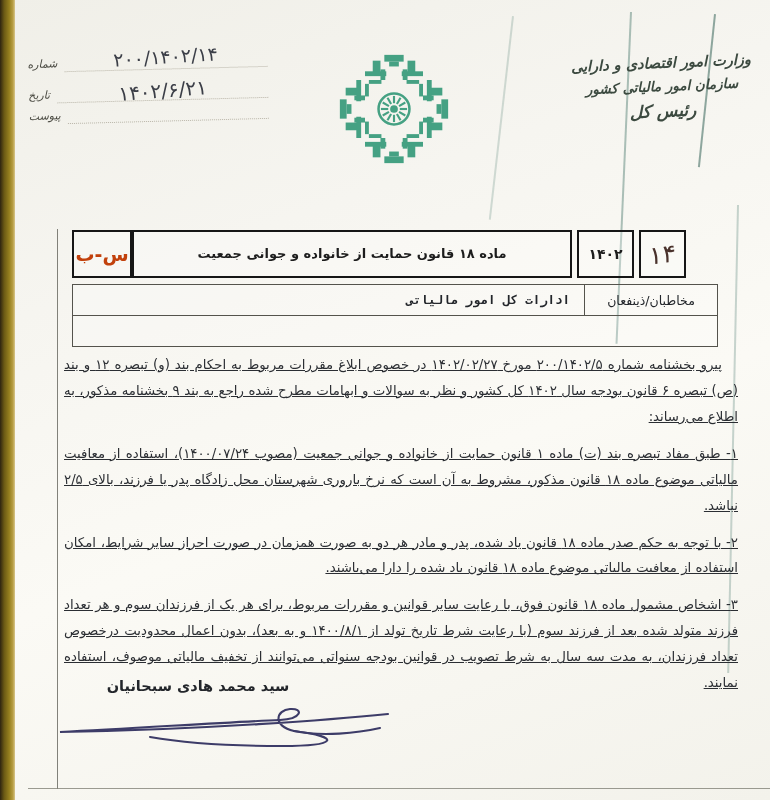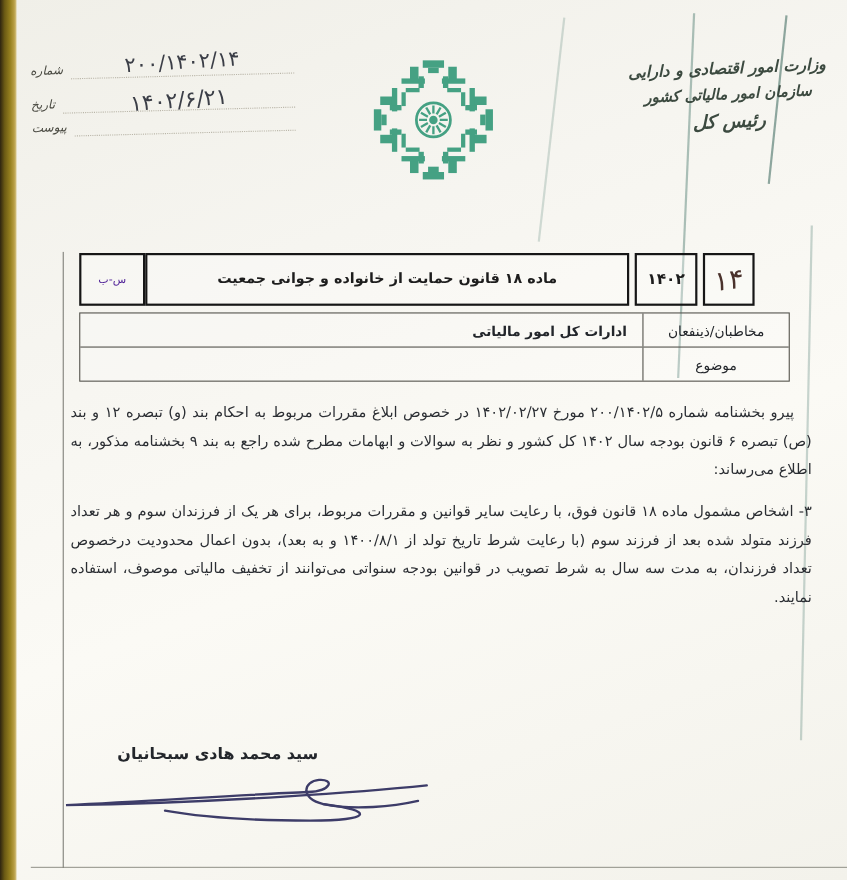--- a/index.html
+++ b/index.html
@@ -40,35 +40,35 @@
   .lh3{font-size:17px;font-weight:700;font-style:italic;margin-top:7px;}
 
   
   .table1{position:absolute;left:72px;top:230px;width:614px;height:48px;display:flex;direction:rtl;}
   .t1cell{border:2.5px solid #161616;display:flex;align-items:center;justify-content:center;
     box-sizing:border-box;background:rgba(255,255,255,.25);}
   .t1-num{width:47px;margin-left:5px;}
   .t1-num span{font-size:25px;color:#4a322c;font-weight:500;transform:rotate(-7deg) skewX(-7deg);}
   .t1-year{width:57px;margin-left:5px;font-size:14px;font-weight:bold;color:#1d1d1d;}
   .t1-title{flex:1;flex-direction:column;line-height:1.55;font-size:13px;font-weight:bold;color:#1d1d1d;text-align:center;}
-  .t1-class{width:60px;font-size:10px;font-weight:normal;color:#4c1d95;}
+  .t1-class{width:60px;font-size:19px;font-weight:bold;color:#c2410c;}
 
   
   .table2{position:absolute;left:72px;top:284px;width:646px;border:1.4px solid #54534c;
     box-sizing:border-box;direction:rtl;background:rgba(255,255,255,.2);}
   .m-row{display:flex;direction:rtl;align-items:center;min-height:30px;}
   .m-row.first{border-bottom:1.4px solid #54534c;}
   .m-label{width:132px;border-left:1.4px solid #54534c;align-self:stretch;display:flex;
     align-items:center;justify-content:center;font-size:12.5px;font-weight:normal;color:#23262b;}
-  .m-value{flex:1;font-size:12.4px;font-weight:bold;color:#23262b;padding:3px 14px 3px 8px;text-align:right;}
+  .m-value{flex:1;font-size:12.4px;font-weight:bold;color:#23262b;padding:3px 14px 3px 8px;text-align:right;font-family:Liberation Mono, monospace;}
 
   
   .body-text{position:absolute;left:64px;top:351px;width:674px;direction:rtl;
     font-size:13.3px;line-height:1.95;color:#2b2e33;text-align:justify;}
-  .body-text p{margin:12px 0 11px 0;}
+  .body-text p{margin:1px 0 11px 0;text-decoration:underline;}
   .body-text p.intro{text-indent:16px;}
 
   
   .sig-name{position:absolute;left:92px;top:678px;width:212px;text-align:center;
     font-size:14.5px;font-weight:bold;color:#23262b;direction:rtl;}
   .sig-stroke{position:absolute;left:50px;top:700px;}
 </style>
 </head>
 <body>
 
@@ -149,26 +149,27 @@
   </div>
   <div class="t1cell t1-class">س-ب</div>
 </div>
 
 <div class="table2">
   <div class="m-row first">
     <div class="m-label">مخاطبان/ذینفعان</div>
     <div class="m-value">ادارات کل امور مالیاتی</div>
   </div>
   <div class="m-row">
-    <div class="m-label">موضوع</div>
   </div>
 </div>
 
 <div class="body-text">
   <p class="intro">پیرو بخشنامه شماره ۲۰۰/۱۴۰۲/۵ مورخ ۱۴۰۲/۰۲/۲۷ در خصوص ابلاغ مقررات مربوط به احکام بند (و) تبصره ۱۲ و بند (ص) تبصره ۶ قانون بودجه سال ۱۴۰۲ کل کشور و نظر به سوالات و ابهامات مطرح شده راجع به بند ۹ بخشنامه مذکور، به اطلاع می‌رساند:</p>
+  <p>۱- طبق مفاد تبصره بند (ت) ماده ۱ قانون حمایت از خانواده و جوانی جمعیت (مصوب ۱۴۰۰/۰۷/۲۴)، استفاده از معافیت مالیاتی موضوع ماده ۱۸ قانون مذکور، مشروط به آن است که نرخ باروری شهرستان محل زادگاه پدر یا فرزند، بالای ۲/۵ نباشد.</p>
+  <p>۲- با توجه به حکم صدر ماده ۱۸ قانون یاد شده، پدر و مادر هر دو به صورت همزمان در صورت احراز سایر شرایط، امکان استفاده از معافیت مالیاتی موضوع ماده ۱۸ قانون یاد شده را دارا می‌باشند.</p>
   <p>۳- اشخاص مشمول ماده ۱۸ قانون فوق، با رعایت سایر قوانین و مقررات مربوط، برای هر یک از فرزندان سوم و هر تعداد فرزند متولد شده بعد از فرزند سوم (با رعایت شرط تاریخ تولد از ۱۴۰۰/۸/۱ و به بعد)، بدون اعمال محدودیت درخصوص تعداد فرزندان، به مدت سه سال به شرط تصویب در قوانین بودجه سنواتی می‌توانند از تخفیف مالیاتی موصوف، استفاده نمایند.</p>
 </div>
 
 <div class="sig-name">سید محمد هادی سبحانیان</div>
 <div class="sig-stroke">
   <svg width="350" height="64" viewBox="0 0 350 64" aria-hidden="true">
     <g fill="none" stroke="#3d3c68" stroke-width="2.1" stroke-linecap="round">
       <path d="M338 14 C 290 19, 150 30, 10 32 C 90 28, 180 22, 230 20 C 252 19, 254 8, 240 9 C 226 10, 222 26, 244 31 C 272 37, 308 33, 330 28"></path>
       <path d="M244 31 C 292 37, 288 46, 232 46 C 176 46, 128 42, 100 37"></path>
     </g>

